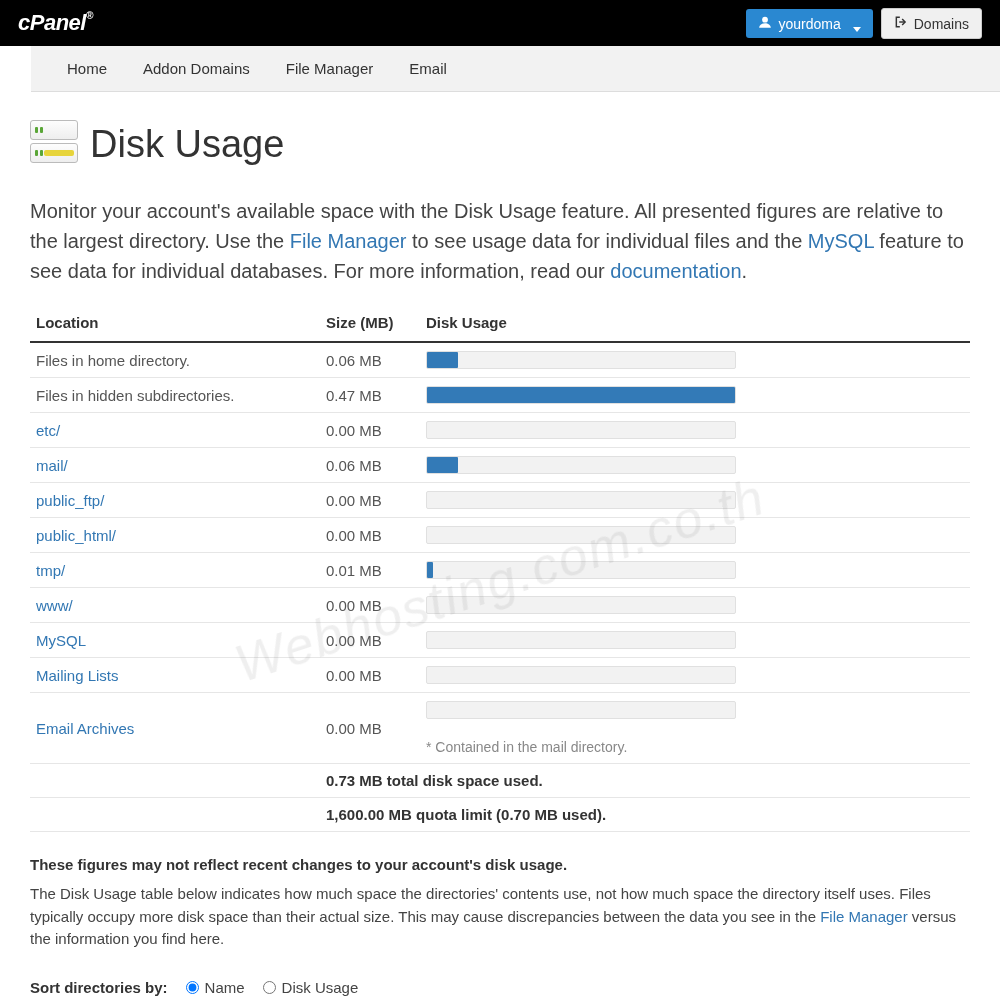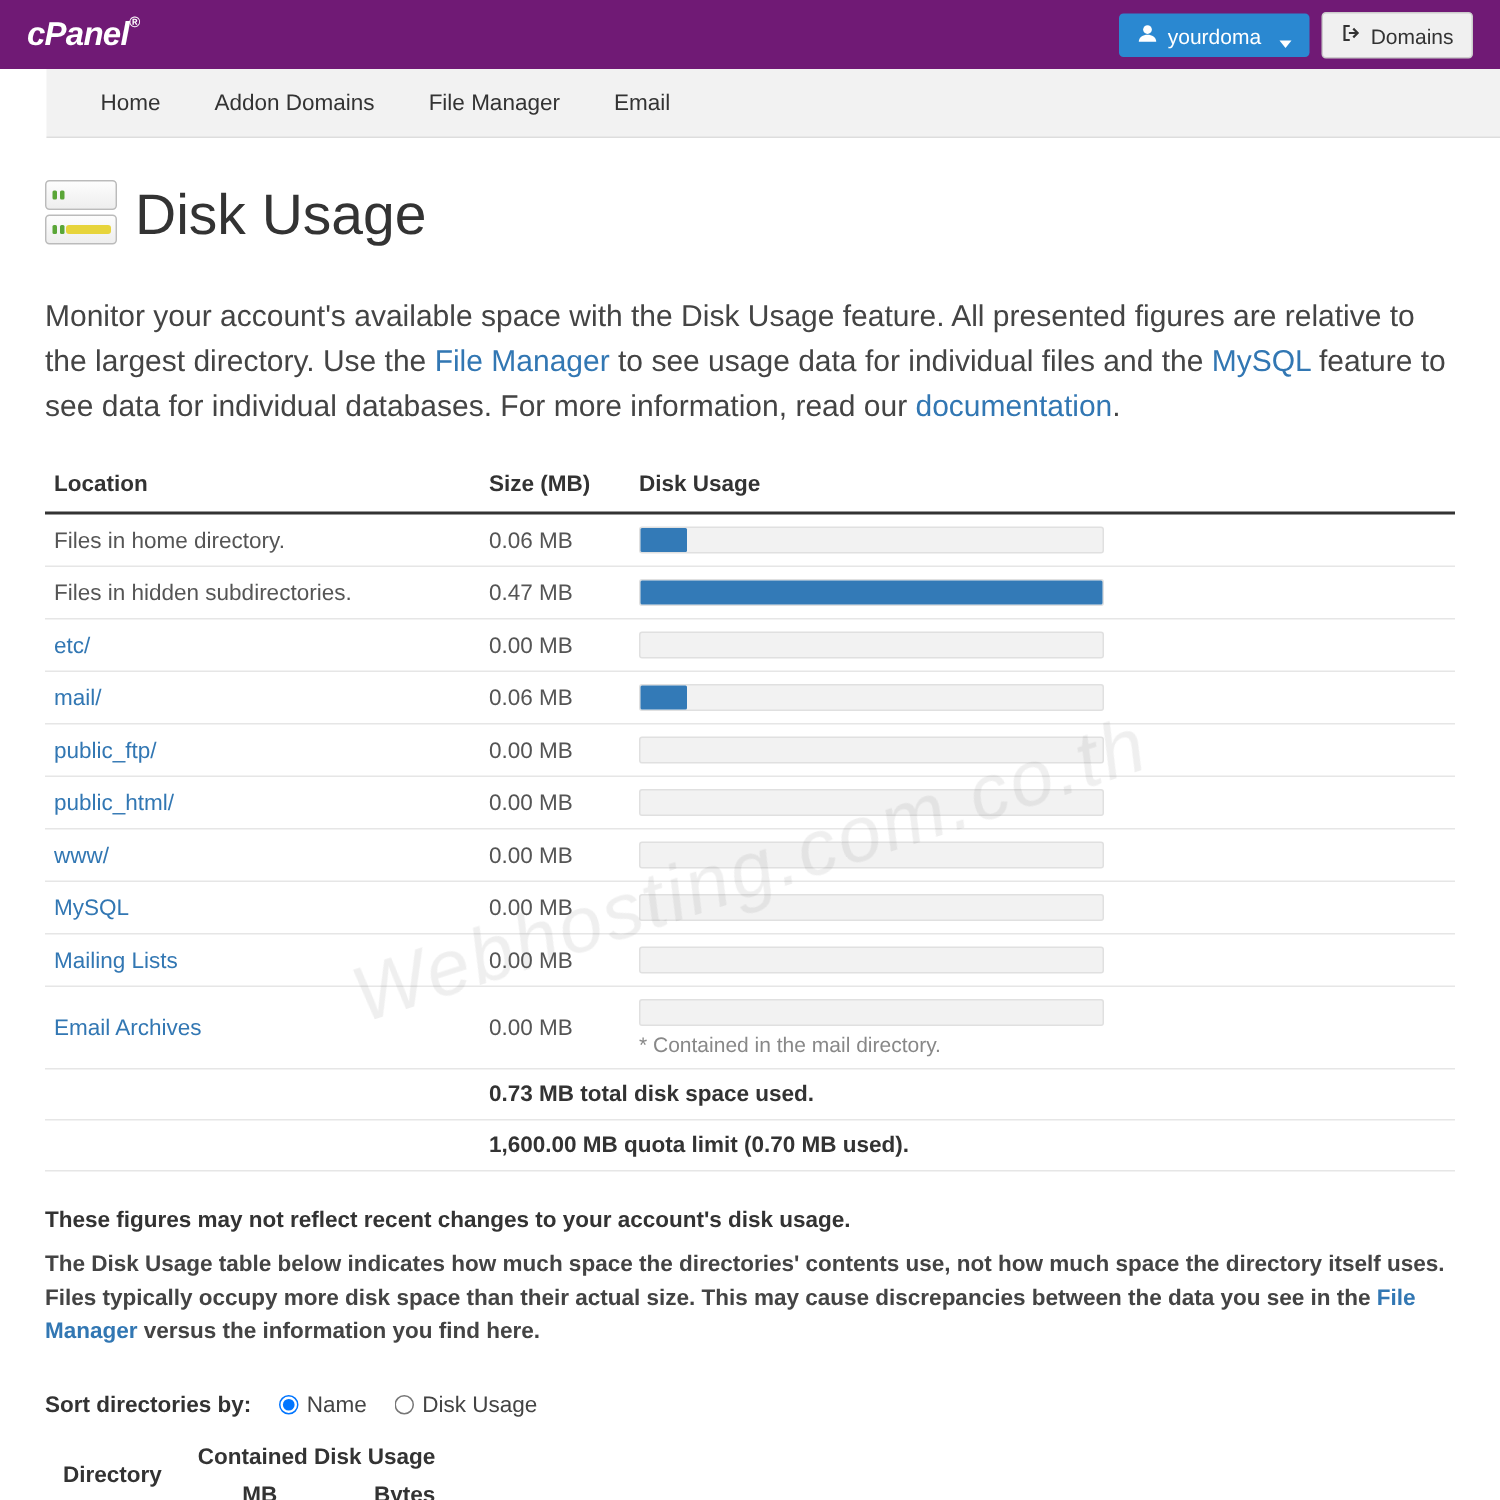--- a/index.html
+++ b/index.html
@@ -1,17 +1,17 @@
 <!DOCTYPE html>
 <html><head>
 <meta charset="utf-8">
 <style>
   * { box-sizing: border-box; margin: 0; padding: 0; }
   body { font-family: "Segoe UI", Arial, sans-serif; font-size: 14px; color: #555; background: #fff; }
-  .topbar { background: #701a75; color: #fff; height: 46px; display: flex; align-items: center; padding: 0 18px; justify-content: space-between; }
+  .topbar { background: #000000; color: #fff; height: 46px; display: flex; align-items: center; padding: 0 18px; justify-content: space-between; }
   .logo { font-size: 22px; font-weight: bold; font-style: italic; letter-spacing: -0.5px; }
   .logo sup { font-size: 10px; vertical-align: top; }
   .topbar-right { display: flex; gap: 8px; align-items: center; }
   .btn { padding: 6px 12px; border-radius: 3px; font-size: 14px; cursor: pointer; display: inline-flex; align-items: flex-end; gap: 6px; border: none; }
   .btn-primary { background: #2a88d1; color: #fff; }
   .btn-default { background: #f0f0f0; color: #333; border: 1px solid #ccc; }
   .caret { display: inline-block; width: 0; height: 0; border-left: 4px solid transparent; border-right: 4px solid transparent; border-top: 5px solid #fff; margin-left: 6px; }
   .user-icon, .logout-icon { display: inline-block; }
   .navbar { background: #f2f2f2; border-bottom: 1px solid #ddd; padding: 0 18px; margin-left: 31px; }
   .navbar ul { list-style: none; display: flex; }
@@ -28,21 +28,21 @@
   table.usage { width: 100%; border-collapse: collapse; margin-bottom: 14px; }
   table.usage th { text-align: left; font-weight: bold; color: #333; padding: 10px 6px; border-bottom: 2px solid #333; font-size: 15px; }
   table.usage td { padding: 8px 6px; border-bottom: 1px solid #e6e6e6; font-size: 15px; vertical-align: middle; }
   .col-loc { width: 290px; }
   .col-size { width: 100px; }
   .bar-wrap { background: #f2f2f2; border: 1px solid #e0e0e0; border-radius: 2px; height: 18px; width: 310px; position: relative; }
   .bar { background: #337ab7; height: 100%; border-radius: 1px; }
   .note { color: #888; font-size: 14px; }
   .totals td { font-weight: bold; color: #333; padding: 10px 6px; border-bottom: 1px solid #e6e6e6; }
   .section-note { font-weight: bold; color: #333; margin: 24px 0 10px 0; font-size: 15px; }
-  .desc { font-size: 15px; line-height: 1.5; color: #444; margin-bottom: 28px; font-weight: bold; }
+  .desc { font-size: 15px; line-height: 1.5; color: #444; margin-bottom: 28px; }
   .sort-row { display: flex; align-items: center; gap: 18px; margin: 26px 0 14px 0; font-size: 15px; }
   .sort-row label { font-weight: bold; color: #333; }
   .radio-group { display: flex; align-items: center; gap: 6px; color: #444; }
   table.dirs { border-collapse: collapse; font-size: 15px; }
   table.dirs th { font-weight: bold; color: #333; padding: 4px 12px; text-align: right; }
   table.dirs th.left { text-align: left; }
   table.dirs th.ctr { text-align: center; }
   .watermark { position: fixed; left: 50%; top: 58%; transform: translate(-50%,-50%) rotate(-18deg); font-size: 52px; color: rgba(120,120,120,0.12); pointer-events: none; font-style: italic; white-space: nowrap; letter-spacing: 2px; }
 </style>
 </head>
@@ -153,20 +153,29 @@
         <tr>
           <td><a>public_html/</a></td>
           <td>0.00 MB</td>
           <td>
             <div class="bar-wrap">
               <div class="bar" style="width: 0%;"></div>
             </div>
           </td>
         </tr>
         <tr>
+          <td><a>tmp/</a></td>
+          <td>0.01 MB</td>
+          <td>
+            <div class="bar-wrap">
+              <div class="bar" style="width: 2%;"></div>
+            </div>
+          </td>
+        </tr>
+        <tr>
           <td><a>www/</a></td>
           <td>0.00 MB</td>
           <td>
             <div class="bar-wrap">
               <div class="bar" style="width: 0%;"></div>
             </div>
           </td>
         </tr>
         <tr>
           <td><a>MySQL</a></td>
@@ -186,21 +195,21 @@
             </div>
           </td>
         </tr>
         <tr>
           <td style="padding-top: 18px; padding-bottom: 18px;"><a>Email Archives</a></td>
           <td>0.00 MB</td>
           <td>
             <div class="bar-wrap">
               <div class="bar" style="width: 0%;"></div>
             </div>
-            <div class="note" style="margin-top: 4px;">* Contained in the mail directory.</div>
+            <div class="note" style="margin-top: 20px;">* Contained in the mail directory.</div>
           </td>
         </tr>
       </tbody>
     <tbody>
       <tr class="totals">
           <td></td>
           <td colspan="2">0.73 MB total disk space used.</td>
         </tr>
       <tr class="totals">
           <td></td>

